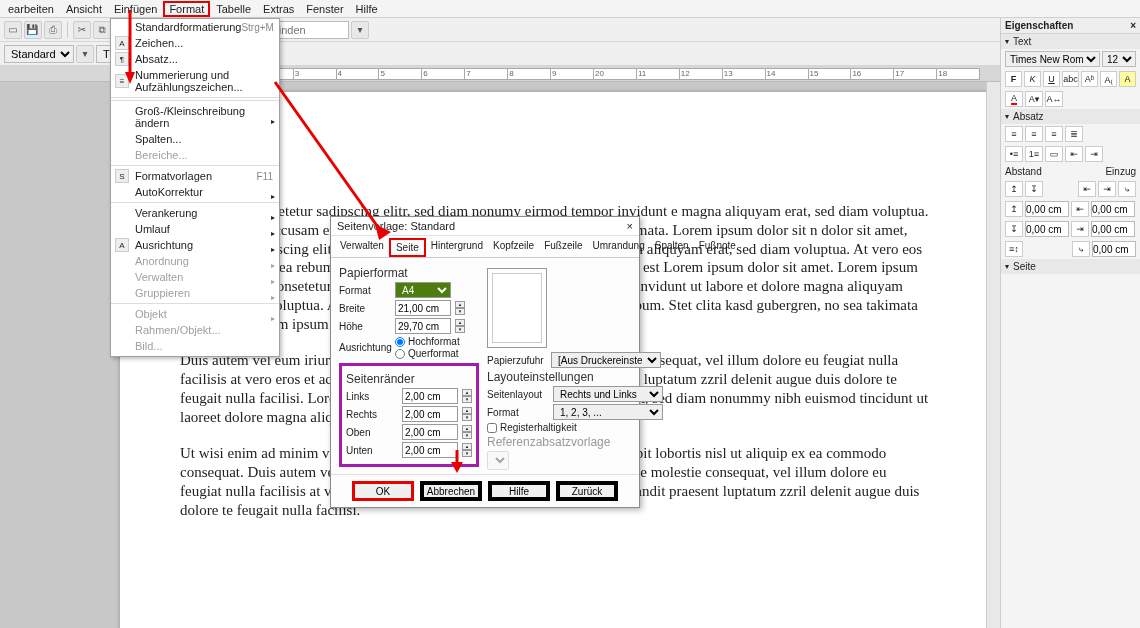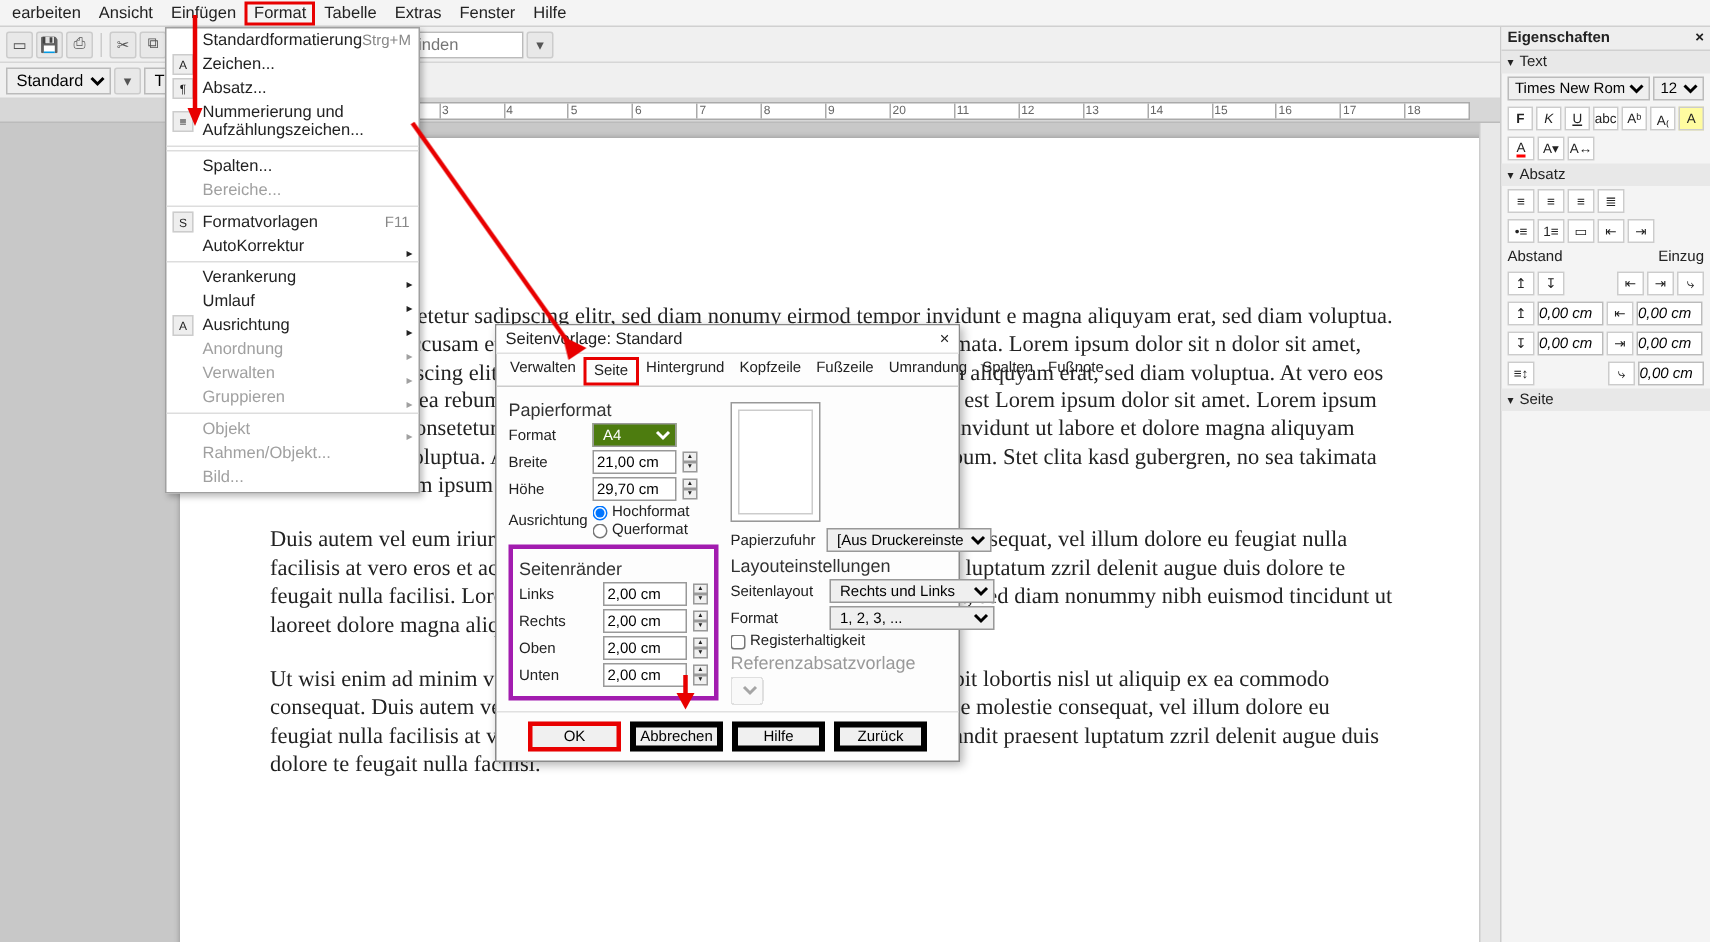--- a/index.html
+++ b/index.html
@@ -31,21 +31,21 @@
 
   
   .sidebar { position: absolute; top: 18px; right: 0; bottom: 0; width: 140px; background: #f4f4f4; border-left: 1px solid #ccc; font-size: 10px; }
   .sidebar .hdr { background: #eee; border-bottom: 1px solid #d0d0d0; padding: 2px 4px; font-weight: bold; display: flex; justify-content: space-between; align-items: center; gap: 40px; }
   .sidebar .tgl { display: flex; align-items: center; gap: 4px; padding: 2px 4px; background: #e8e8e8; }
   .sidebar .tgl::before { content: "▾"; font-size: 8px; }
   .sidebar .row { display: flex; gap: 2px; padding: 2px 4px; align-items: center; }
   .sidebar select, .sidebar input { height: 16px; border: 1px solid #bbb; font-size: 10px; width: 100%; }
   .sidebar .mini { width: 18px; height: 16px; border: 1px solid #ccc; background: #fff; display: flex; align-items: center; justify-content: center; font-size: 9px; }
   .sidebar .spin { display: flex; align-items: center; gap: 1px; }
-  .sidebar .spin input { width: 44px; font-style: italic; }
+  .sidebar .spin input { width: 44px; }
 
   
   .dropdown { position: absolute; top: 18px; left: 110px; width: 170px; background: #fff; border: 1px solid #a0a0a0; box-shadow: 2px 2px 4px rgba(0,0,0,.25); font-size: 11px; z-index: 50; padding-bottom: 2px; }
   .dropdown .item { display: flex; align-items: center; padding: 2px 6px 2px 24px; position: relative; }
   .dropdown .item.dis { color: #a0a0a0; }
   .dropdown .item .ico { position: absolute; left: 4px; width: 14px; height: 14px; background: #eee; border: 1px solid #ccc; font-size: 8px; display: flex; align-items: center; justify-content: center; }
   .dropdown .item .accel { margin-left: auto; color: #888; font-size: 10px; }
   .dropdown .item .sub::after { content: "▸"; position: absolute; right: 4px; font-size: 8px; }
   .dropdown hr { border: none; border-top: 1px solid #ddd; margin: 2px 0; }
   .dropdown .hl { border: 3px solid #e80000; margin: -3px; }
@@ -256,20 +256,24 @@
       <span class="ico">¶</span>
       <span>Absatz...</span>
     </div>
     <div class="item">
       <span class="ico">≡</span>
       <span>Nummerierung und Aufzählungszeichen...</span>
     </div>
     <hr>
     <hr>
     <div class="item">
+      <span>Groß-/Kleinschreibung ändern</span>
+      <span class="sub"></span>
+    </div>
+    <div class="item">
       <span>Spalten...</span>
     </div>
     <div class="item dis">
       <span>Bereiche...</span>
     </div>
     <hr>
     <div class="item">
       <span class="ico">S</span>
       <span>Formatvorlagen</span>
       <span class="accel">F11</span>

